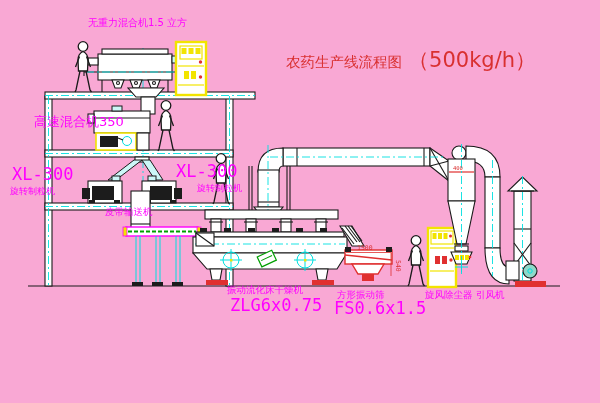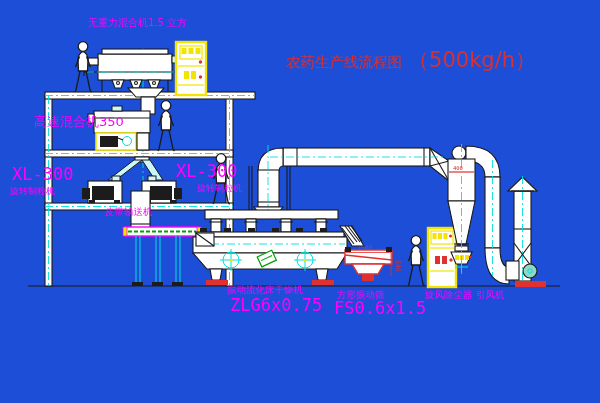--- a/index.html
+++ b/index.html
@@ -1,16 +1,16 @@
 <!DOCTYPE html>
 <html><head>
 <meta charset="utf-8">
 <style>
   html,body{margin:0;padding:0;background:#fff;}
-  .canvas{position:relative;width:600px;height:403px;background:#1d4ed8;overflow:hidden;
+  .canvas{position:relative;width:600px;height:403px;background:#f9a8d4;overflow:hidden;
           font-family:"DejaVu Sans","Liberation Sans",sans-serif;}
   svg{position:absolute;left:0;top:0;}
   text{font-family:"DejaVu Sans","Liberation Sans",sans-serif;}
   .mono{font-family:"DejaVu Sans Mono","Liberation Mono",monospace;}
   .mag{fill:#FF00FF;}
   .red{fill:#D93030;}
   .ln{stroke:#1a1a1a;fill:none;stroke-width:1.1;}
   .lnf{stroke:#1a1a1a;fill:#ffffff;stroke-width:1.1;}
   .cyn{stroke:#00E0E0;fill:none;stroke-width:1;}
   .cl{stroke:#00E0E0;fill:none;stroke-width:0.9;stroke-dasharray:8 3 2 3;}

